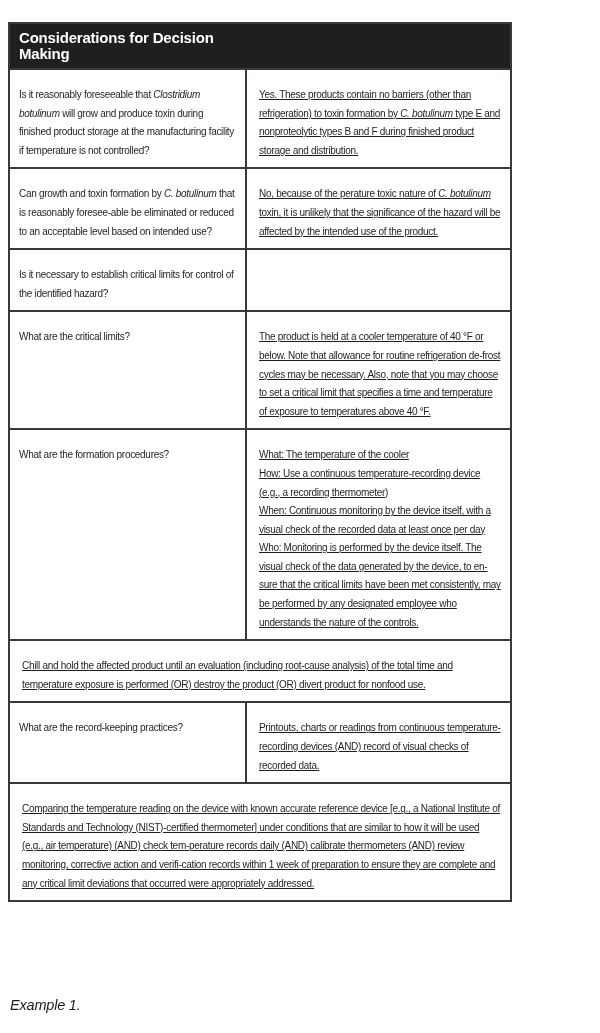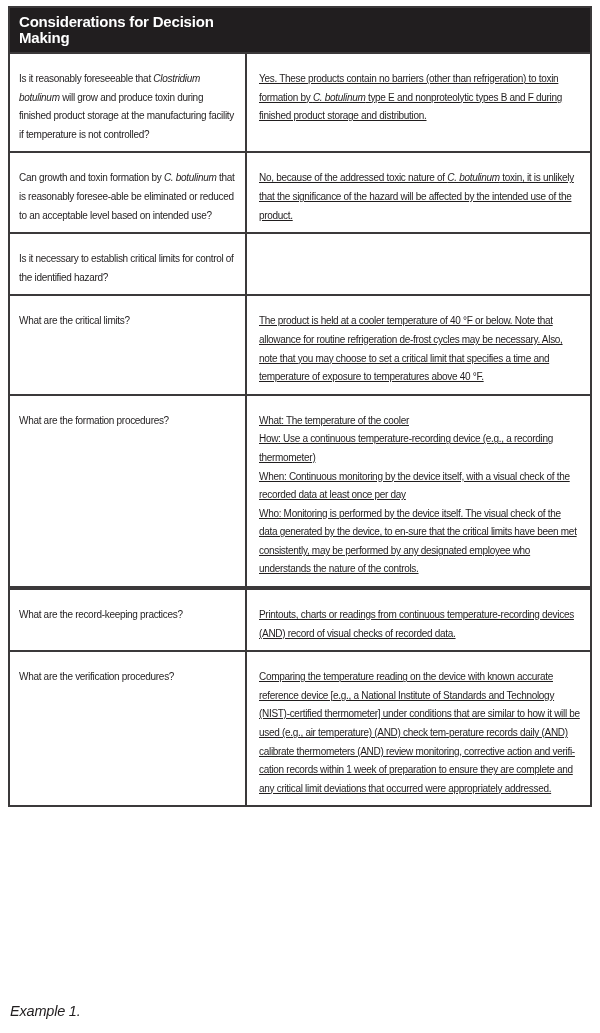--- a/index.html
+++ b/index.html
@@ -14,22 +14,22 @@
   }
   .page {
     position: relative;
     width: 600px;
     height: 1033px;
     background: #ffffff;
   }
   .doc-table {
     position: absolute;
     left: 8px;
-    top: 6px;
-    width: 584px;
+    top: 22px;
+    width: 504px;
     box-sizing: border-box;
     border: 2px solid var(--border, #3b393a);
     background: #ffffff;
   }
   .thead {
     display: flex;
     background: var(--header-bg, #211e1f);
     color: #ffffff;
     font-weight: bold;
     font-size: 15px;
@@ -64,21 +64,21 @@
     flex: 1;
     padding-left: 12px;
     white-space: pre-line;
     text-decoration: underline;
   }
   .td i { font-style: italic; }
 
   .caption {
     position: absolute;
     left: 10px;
-    bottom: 14px;
+    bottom: 20px;
     font-style: italic;
     font-size: 14.5px;
     letter-spacing: -0.2px;
     color: var(--text, #211e1f);
   }
 </style>
 </head>
 <body>
 
 <div class="page">
@@ -87,44 +87,44 @@
     <div class="thead">
       <div class="th th-left">Considerations for Decision Making</div>
     </div>
     <div id="table-body">
         <div class="tr">
           <div class="td td-left"><span>Is it reasonably foreseeable that </span><i>Clostridium botulinum</i><span> will grow and produce toxin during finished product storage at the manufacturing facility if temperature is not controlled?</span></div>
           <div class="td td-right"><span>Yes. These products contain no barriers (other than refrigeration) to toxin formation by </span><i>C. botulinum</i><span> type E and nonproteolytic types B and F during finished product storage and distribution.</span></div>
         </div>
         <div class="tr">
           <div class="td td-left"><span>Can growth and toxin formation by </span><i>C. botulinum</i><span> that is reasonably foresee-able be eliminated or reduced to an acceptable level based on intended use?</span></div>
-          <div class="td td-right"><span>No, because of the addressed toxic nature of </span><i>C. botulinum</i><span> toxin, it is unlikely that the significance of the hazard will be affected by the intended use of the product.</span></div>
+          <div class="td td-right"><span>No, because of the perature toxic nature of </span><i>C. botulinum</i><span> toxin, it is unlikely that the significance of the hazard will be affected by the intended use of the product.</span></div>
         </div>
         <div class="tr">
           <div class="td td-left"><span>Is it necessary to establish critical limits for control of the identified hazard?</span></div>
         </div>
         <div class="tr">
           <div class="td td-left"><span>What are the critical limits?</span></div>
           <div class="td td-right"><span>The product is held at a cooler temperature of 40 °F or below. Note that allowance for routine refrigeration de-frost cycles may be necessary. Also, note that you may choose to set a critical limit that specifies a time and temperature of exposure to temperatures above 40 °F.</span></div>
         </div>
         <div class="tr">
           <div class="td td-left"><span>What are the formation procedures?</span></div>
           <div class="td td-right"><span>What: The temperature of the cooler
 How: Use a continuous temperature-recording device (e.g., a recording thermometer)
 When: Continuous monitoring by the device itself, with a visual check of the recorded data at least once per day
 Who: Monitoring is performed by the device itself. The visual check of the data generated by the device, to en-sure that the critical limits have been met consistently, may be performed by any designated employee who understands the nature of the controls.</span></div>
         </div>
         <div class="tr">
+          <div class="td td-right"><span>Chill and hold the affected product until an evaluation (including root-cause analysis) of the total time and temperature exposure is performed (OR) destroy the product (OR) divert product for nonfood use.</span></div>
         </div>
         <div class="tr">
           <div class="td td-left"><span>What are the record-keeping practices?</span></div>
           <div class="td td-right"><span>Printouts, charts or readings from continuous temperature-recording devices (AND) record of visual checks of recorded data.</span></div>
         </div>
         <div class="tr">
-          <div class="td td-left"><span>What are the verification procedures?</span></div>
           <div class="td td-right"><span>Comparing the temperature reading on the device with known accurate reference device [e.g., a National Institute of Standards and Technology (NIST)-certified thermometer] under conditions that are similar to how it will be used (e.g., air temperature) (AND) check tem-perature records daily (AND) calibrate thermometers (AND) review monitoring, corrective action and verifi-cation records within 1 week of preparation to ensure they are complete and any critical limit deviations that occurred were appropriately addressed.</span></div>
         </div>
       </div>
   </div>
 
   <div class="caption">Example 1.</div>
 
 </div>
 
 </body></html>

